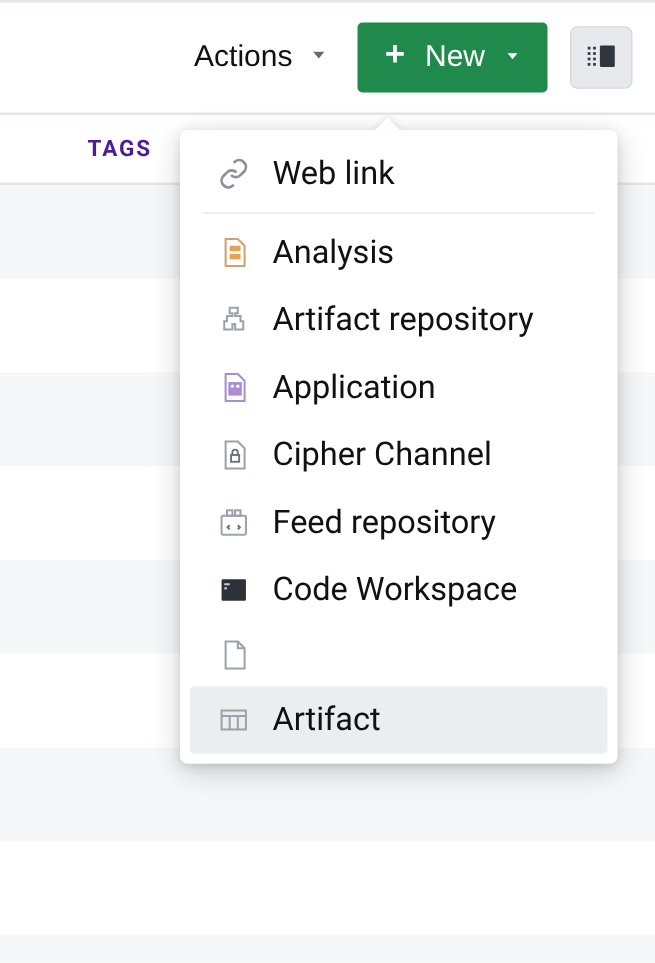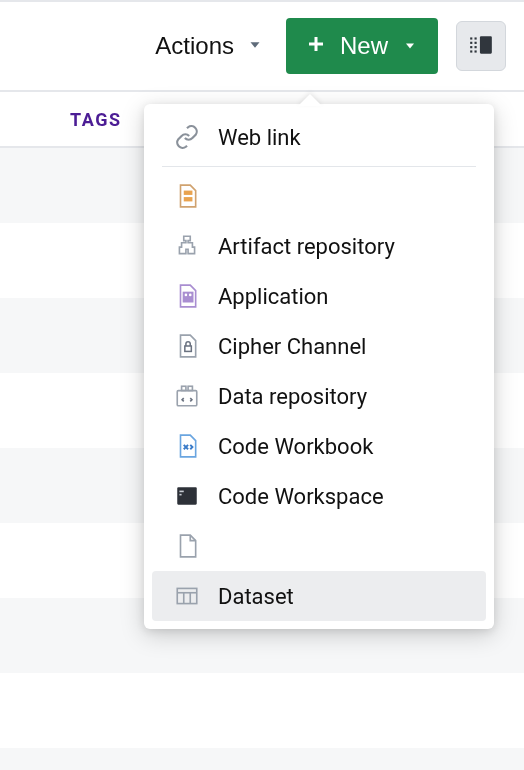--- a/index.html
+++ b/index.html
@@ -134,21 +134,21 @@
     }
     .dropdown-arrow svg {
       display: block;
     }
     .menu-item {
       display: flex;
       align-items: center;
       gap: 18px;
       padding: 12px 22px;
       cursor: pointer;
-      font-size: 22px;
+      font-size: 26px;
       color: #111;
       margin: 0 8px;
       border-radius: 4px;
     }
     .menu-item.highlighted {
       background: #ecedef;
     }
     .menu-item .item-icon {
       width: 26px;
       height: 26px;
@@ -250,20 +250,21 @@
   <div class="menu-divider"></div>
 
   <div class="menu-item">
     <span class="item-icon">
       <svg viewBox="0 0 24 24">
         <path d="M6 2h9l5 5v15H6z" fill="#fff" stroke="#d0a26f" stroke-width="1.5"></path>
         <rect x="9" y="7" width="8" height="4" fill="#e9a34f"></rect>
         <rect x="9" y="13" width="8" height="4" fill="#e9a34f"></rect>
       </svg>
     </span>
+    <span>Analysis</span>
   </div>
 
   <div class="menu-item">
     <span class="item-icon">
       <svg viewBox="0 0 24 24" fill="none" stroke="#9aa2ad" stroke-width="1.5">
         <path d="M9 3h6v4h-2v2h4v4h2v6h-6v-4h-2v4H5v-6h2v-4h4V7H9z"></path>
       </svg>
     </span>
     <span>Artifact repository</span>
   </div>
@@ -294,33 +295,23 @@
   <div class="menu-item">
     <span class="item-icon">
       <svg viewBox="0 0 24 24" fill="none" stroke="#9aa2ad" stroke-width="1.5">
         <rect x="3" y="7" width="18" height="14" rx="1"></rect>
         <rect x="7" y="3" width="4" height="4"></rect>
         <rect x="13" y="3" width="4" height="4"></rect>
         <path d="M9 14l-1.5 1.5L9 17" stroke="#6a7280"></path>
         <path d="M15 14l1.5 1.5L15 17" stroke="#6a7280"></path>
       </svg>
     </span>
-    <span>Data repository</span>
-  </div>
-
-  <div class="menu-item">
-    <span class="item-icon">
-      <svg viewBox="0 0 24 24">
-        <path d="M6 2h9l5 5v15H6z" fill="#fff" stroke="#6aa5e0" stroke-width="1.5"></path>
-        <path d="M9 11l4 4M9 15l4-4" fill="none" stroke="#3a7bc8" stroke-width="1.8"></path>
-        <path d="M15 11l2 2-2 2" fill="none" stroke="#3a7bc8" stroke-width="1.8"></path>
-      </svg>
-    </span>
-    <span>Code Workbook</span>
-  </div>
+    <span>Feed repository</span>
+  </div>
+
 
   <div class="menu-item">
     <span class="item-icon">
       <svg viewBox="0 0 24 24">
         <rect x="3" y="4" width="18" height="16" rx="1" fill="#2d3138"></rect>
         <rect x="5" y="7" width="4" height="1.5" fill="#c8cdd4"></rect>
         <rect x="5" y="10" width="2" height="1.5" fill="#c8cdd4"></rect>
       </svg>
     </span>
     <span>Code Workspace</span>
@@ -337,15 +328,15 @@
 
   <div class="menu-item highlighted">
     <span class="item-icon">
       <svg viewBox="0 0 24 24" fill="none" stroke="#9aa2ad" stroke-width="1.5">
         <rect x="3" y="5" width="18" height="14"></rect>
         <line x1="3" y1="9" x2="21" y2="9"></line>
         <line x1="9" y1="9" x2="9" y2="19"></line>
         <line x1="15" y1="9" x2="15" y2="19"></line>
       </svg>
     </span>
-    <span>Dataset</span>
+    <span>Artifact</span>
   </div>
 </div>
 
 </body></html>

